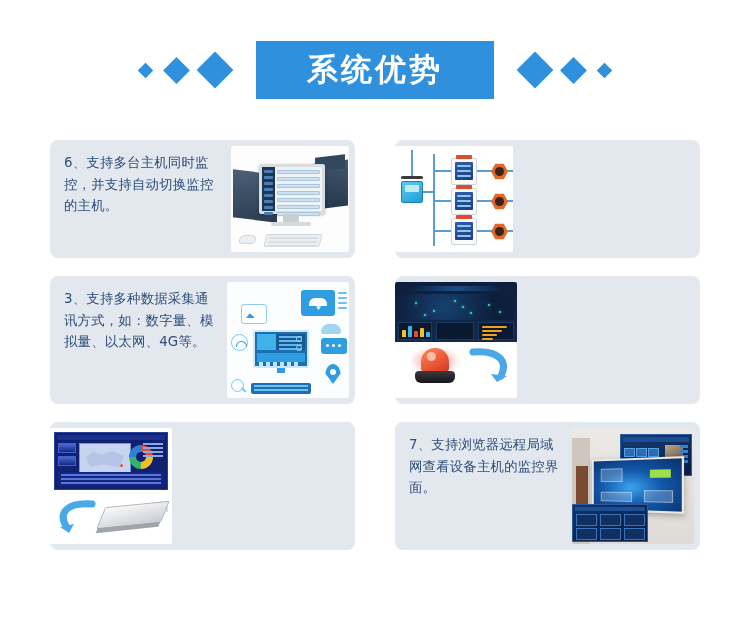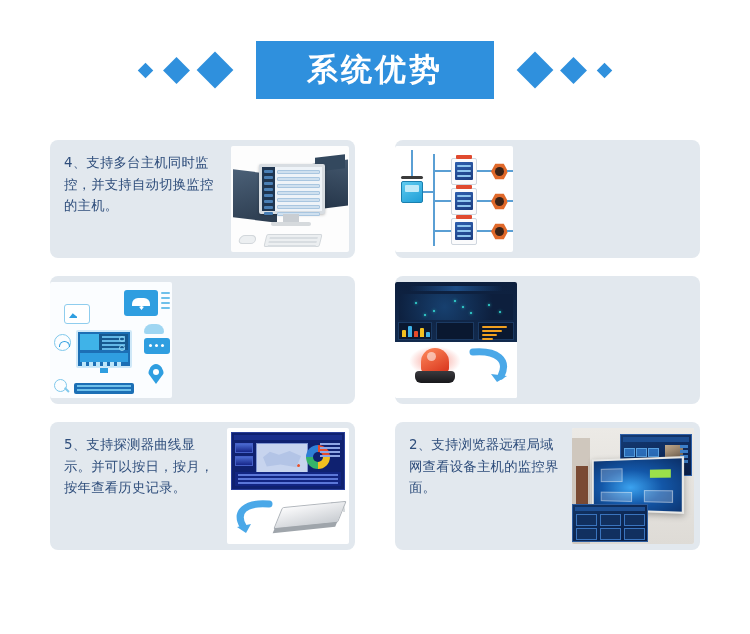--- a/index.html
+++ b/index.html
@@ -315,21 +315,21 @@
   <div class="diamond-group right">
     <span class="dia l"></span>
     <span class="dia m"></span>
     <span class="dia s"></span>
   </div>
 </div>
 
 <div class="grid">
 
   <div class="card">
-    <div class="card-text">4、支持多台主机同时监控，并支持自动切换监控的主机。</div>
+    <div class="card-text">6、支持多台主机同时监控，并支持自动切换监控的主机。</div>
     <div class="card-art a1">
       <div class="scr-back-l"></div>
       <div class="scr-back-r"></div>
       <div class="scr-back-r2"></div>
       <div class="mon">
         <div class="mon-in">
           <div class="mon-nav">
               <i></i>
               <i></i>
               <i></i>
@@ -408,20 +408,21 @@
           <div class="hex"></div>
           <div class="eye"></div>
         </div>
       <div class="w w7"></div>
         <div class="w w8"></div>
         <div class="w w9"></div>
     </div>
   </div>
 
   <div class="card tall">
+    <div class="card-text">3、支持多种数据采集通讯方式，如：数字量、模拟量、以太网、4G等。</div>
     <div class="card-art a3">
       <div class="cloud-card"></div>
       <div class="lines">
           <i></i>
           <i></i>
           <i></i>
           <i></i>
         </div>
       <div class="chartcard"></div>
       <div class="cloud2"></div>
@@ -493,21 +494,20 @@
         <div class="bbase"></div>
         <svg class="arrow" viewBox="0 0 44 36">
           <path d="M6 4 C30 2 42 12 34 28" stroke="#4aa8e8" stroke-width="7" fill="none" stroke-linecap="round"></path>
           <path d="M24 26 L40 28 L30 34 Z" fill="#4aa8e8"></path>
         </svg>
       </div>
     </div>
   </div>
 
   <div class="card tall">
-    <div class="card-text">5、支持探测器曲线显示。并可以按日，按月，按年查看历史记录。</div>
     <div class="card-art a5">
       <div class="dash">
         <div class="tb"></div>
         <div class="side">
             <i></i>
             <i></i>
           </div>
         <div class="map">
           <span class="dot" style="left:34px;top:10px"></span>
           <span class="dot" style="left:40px;top:20px"></span>
@@ -530,21 +530,21 @@
           <path d="M38 4 C14 2 4 12 12 26" stroke="#4aa8e8" stroke-width="7" fill="none" stroke-linecap="round"></path>
           <path d="M20 24 L6 27 L15 33 Z" fill="#4aa8e8"></path>
         </svg>
         <div class="hdd-cord"></div>
         <div class="hdd"></div>
       </div>
     </div>
   </div>
 
   <div class="card tall">
-    <div class="card-text">2、支持浏览器远程局域网查看设备主机的监控界面。</div>
+    <div class="card-text">7、支持浏览器远程局域网查看设备主机的监控界面。</div>
     <div class="card-art a6">
       <div class="room"></div>
       <div class="wallL"></div>
       <div class="door"></div>
       <div class="scr-top">
         <div class="hd"></div>
         <div class="cells"><i></i><i></i><i></i><i></i><i></i><i></i></div>
         <div class="ph"></div>
         <div class="rt">
             <i></i>

